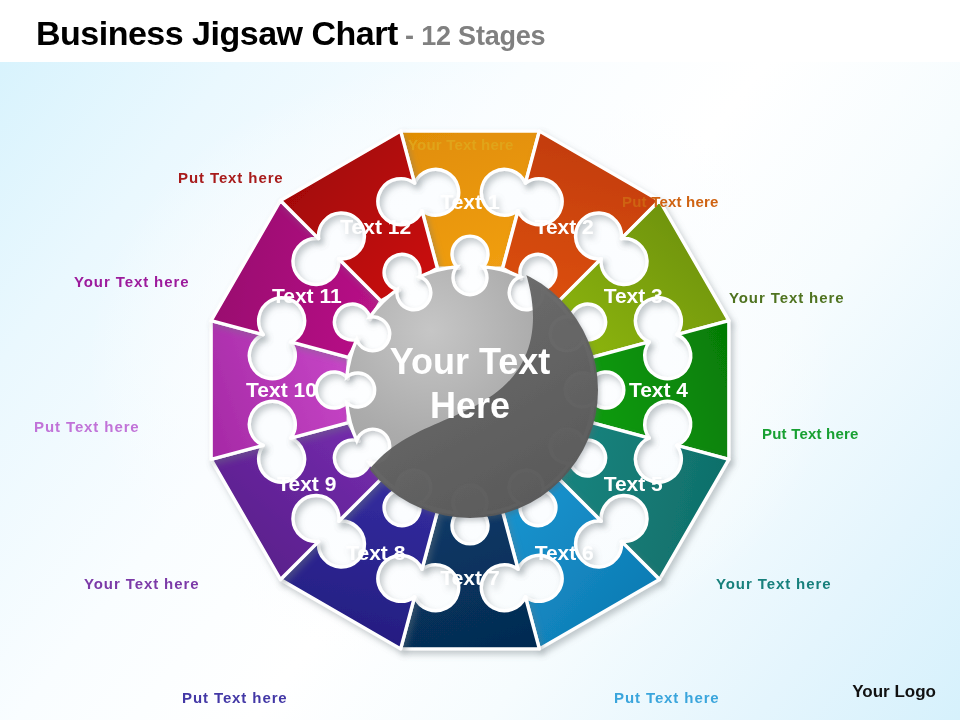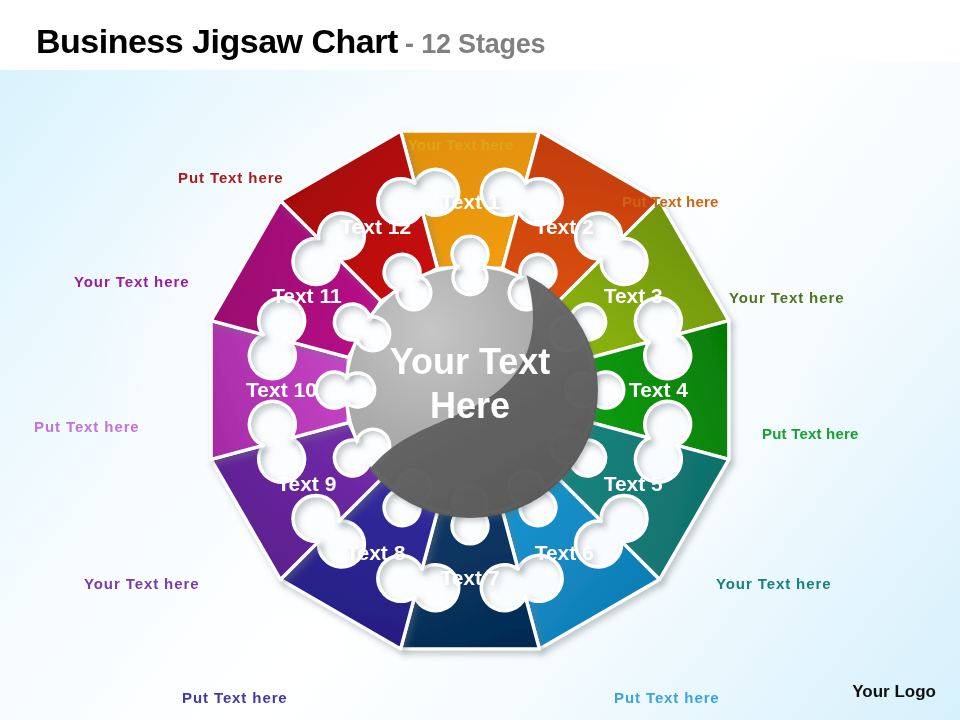--- a/index.html
+++ b/index.html
@@ -12,21 +12,20 @@
     position: relative;
     width: 960px; height: 720px;
     background: #ffffff;
   }
   
   #title-bar {
     position: absolute;
     left: 0; top: 0; width: 760px; height: 62px;
     background: #ffffff;
     z-index: 30;
-    margin-top: 8px;
   }
   #page-title {
     position: absolute;
     left: 36px; top: 14px;
     font-size: 34px;
     font-weight: bold;
     color: #000000;
     letter-spacing: -0.5px;
     white-space: nowrap;
   }

